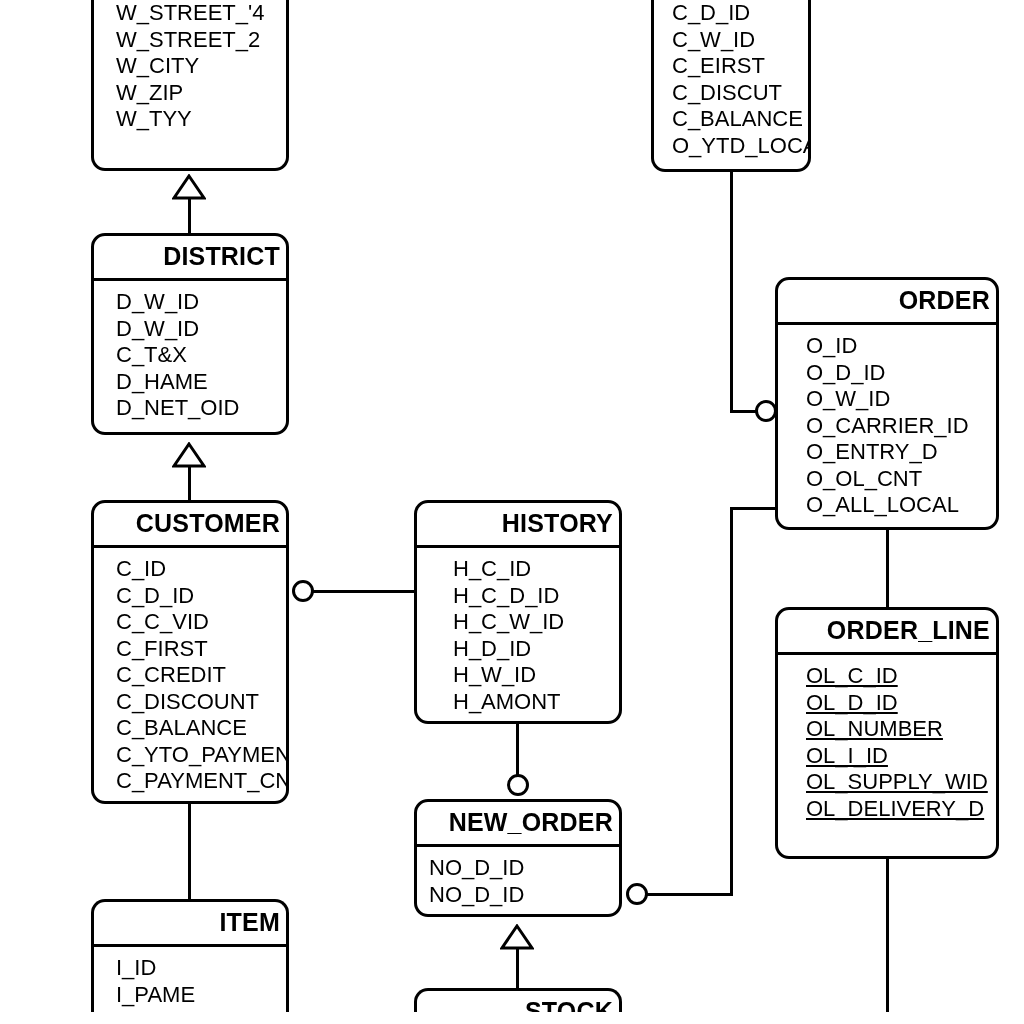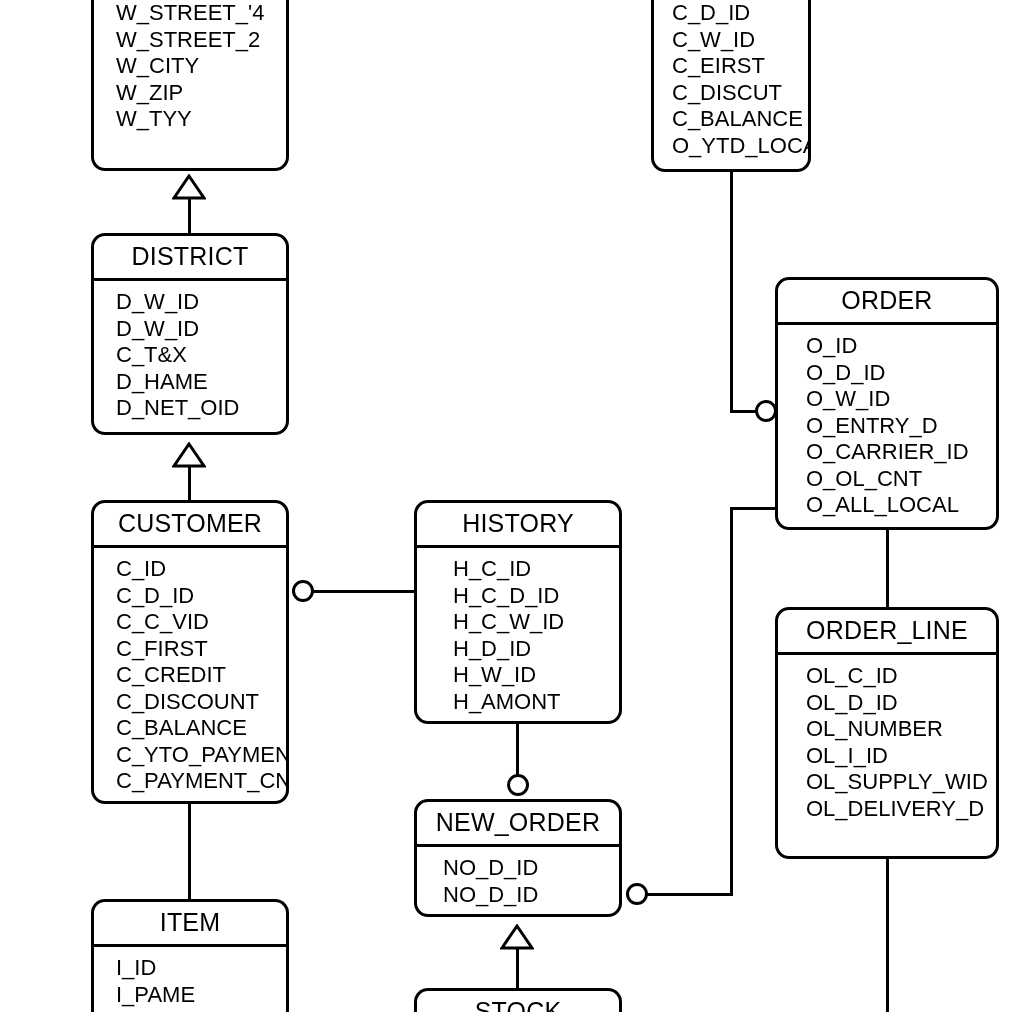--- a/index.html
+++ b/index.html
@@ -19,22 +19,22 @@
   .entity {
     position: absolute;
     box-sizing: border-box;
     border: 3px solid #000000;
     border-radius: 14px;
     background: #ffffff;
     overflow: hidden;
     z-index: 5;
   }
   .entity-title {
-    text-align: center;
-    font-weight: normal;
+    text-align: right;
+    font-weight: bold;
     font-size: 25px;
     line-height: 1.0;
     color: #000000;
     padding: 8px 6px 9px 6px;
     border-bottom: 3px solid #000000;
     letter-spacing: 0.2px;
     white-space: nowrap;
   }
   .entity-title.no-rule {
     border-bottom: none;
@@ -163,22 +163,22 @@
       <div class="field">D_NET_OID</div>
     </div>
   </div>
 
   <div class="entity" style="left:775px; top:277px; width:224px; height:253px;">
     <div class="entity-title">ORDER</div>
     <div class="entity-fields" style="padding-left:28px;">
       <div class="field">O_ID</div>
       <div class="field">O_D_ID</div>
       <div class="field">O_W_ID</div>
+      <div class="field">O_CARRIER_ID</div>
       <div class="field">O_ENTRY_D</div>
-      <div class="field">O_CARRIER_ID</div>
       <div class="field">O_OL_CNT</div>
       <div class="field">O_ALL_LOCAL</div>
     </div>
   </div>
 
   <div class="entity" style="left:91px; top:500px; width:198px; height:304px;">
     <div class="entity-title">CUSTOMER</div>
     <div class="entity-fields">
       <div class="field">C_ID</div>
       <div class="field">C_D_ID</div>
@@ -199,33 +199,33 @@
       <div class="field">H_C_D_ID</div>
       <div class="field">H_C_W_ID</div>
       <div class="field">H_D_ID</div>
       <div class="field">H_W_ID</div>
       <div class="field">H_AMONT</div>
     </div>
   </div>
 
   <div class="entity" style="left:775px; top:607px; width:224px; height:252px;">
     <div class="entity-title">ORDER_LINE</div>
-    <div class="entity-fields" style="padding-left:28px;">
+    <div class="entity-fields" style="padding-left:28px;text-decoration:underline;">
       <div class="field">OL_C_ID</div>
       <div class="field">OL_D_ID</div>
       <div class="field">OL_NUMBER</div>
       <div class="field">OL_I_ID</div>
       <div class="field">OL_SUPPLY_WID</div>
       <div class="field">OL_DELIVERY_D</div>
     </div>
   </div>
 
   <div class="entity" style="left:414px; top:799px; width:208px; height:118px;">
     <div class="entity-title">NEW_ORDER</div>
-    <div class="entity-fields" style="padding-left:26px;border-radius:9px;">
+    <div class="entity-fields" style="padding-left:12px;border-radius:9px;">
       <div class="field">NO_D_ID</div>
       <div class="field">NO_D_ID</div>
     </div>
   </div>
 
   <div class="entity clip-bottom" style="left:91px; top:899px; width:198px; height:170px;">
     <div class="entity-title">ITEM</div>
     <div class="entity-fields">
       <div class="field">I_ID</div>
       <div class="field">I_PAME</div>

